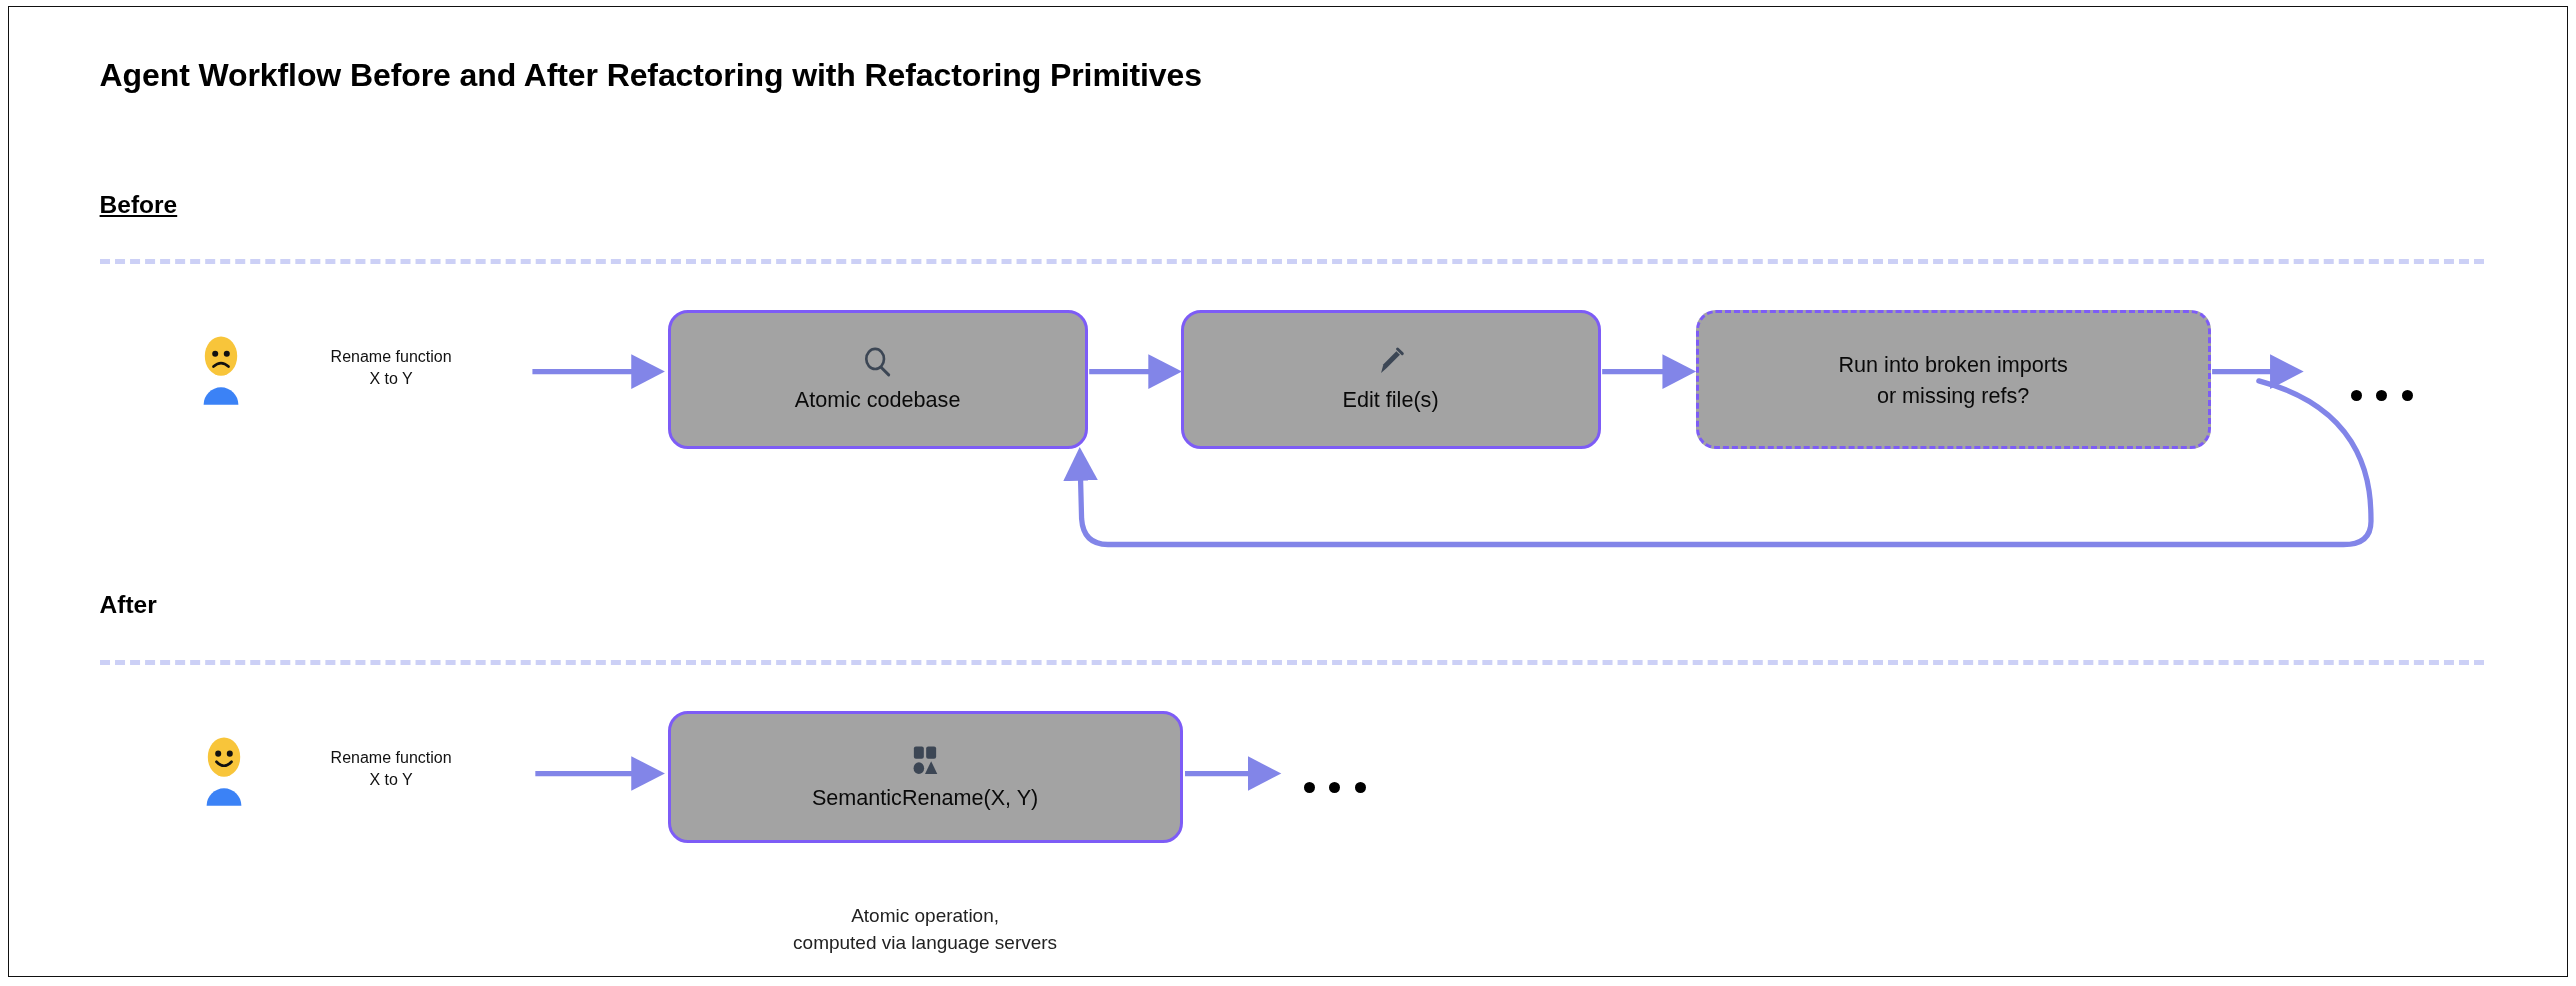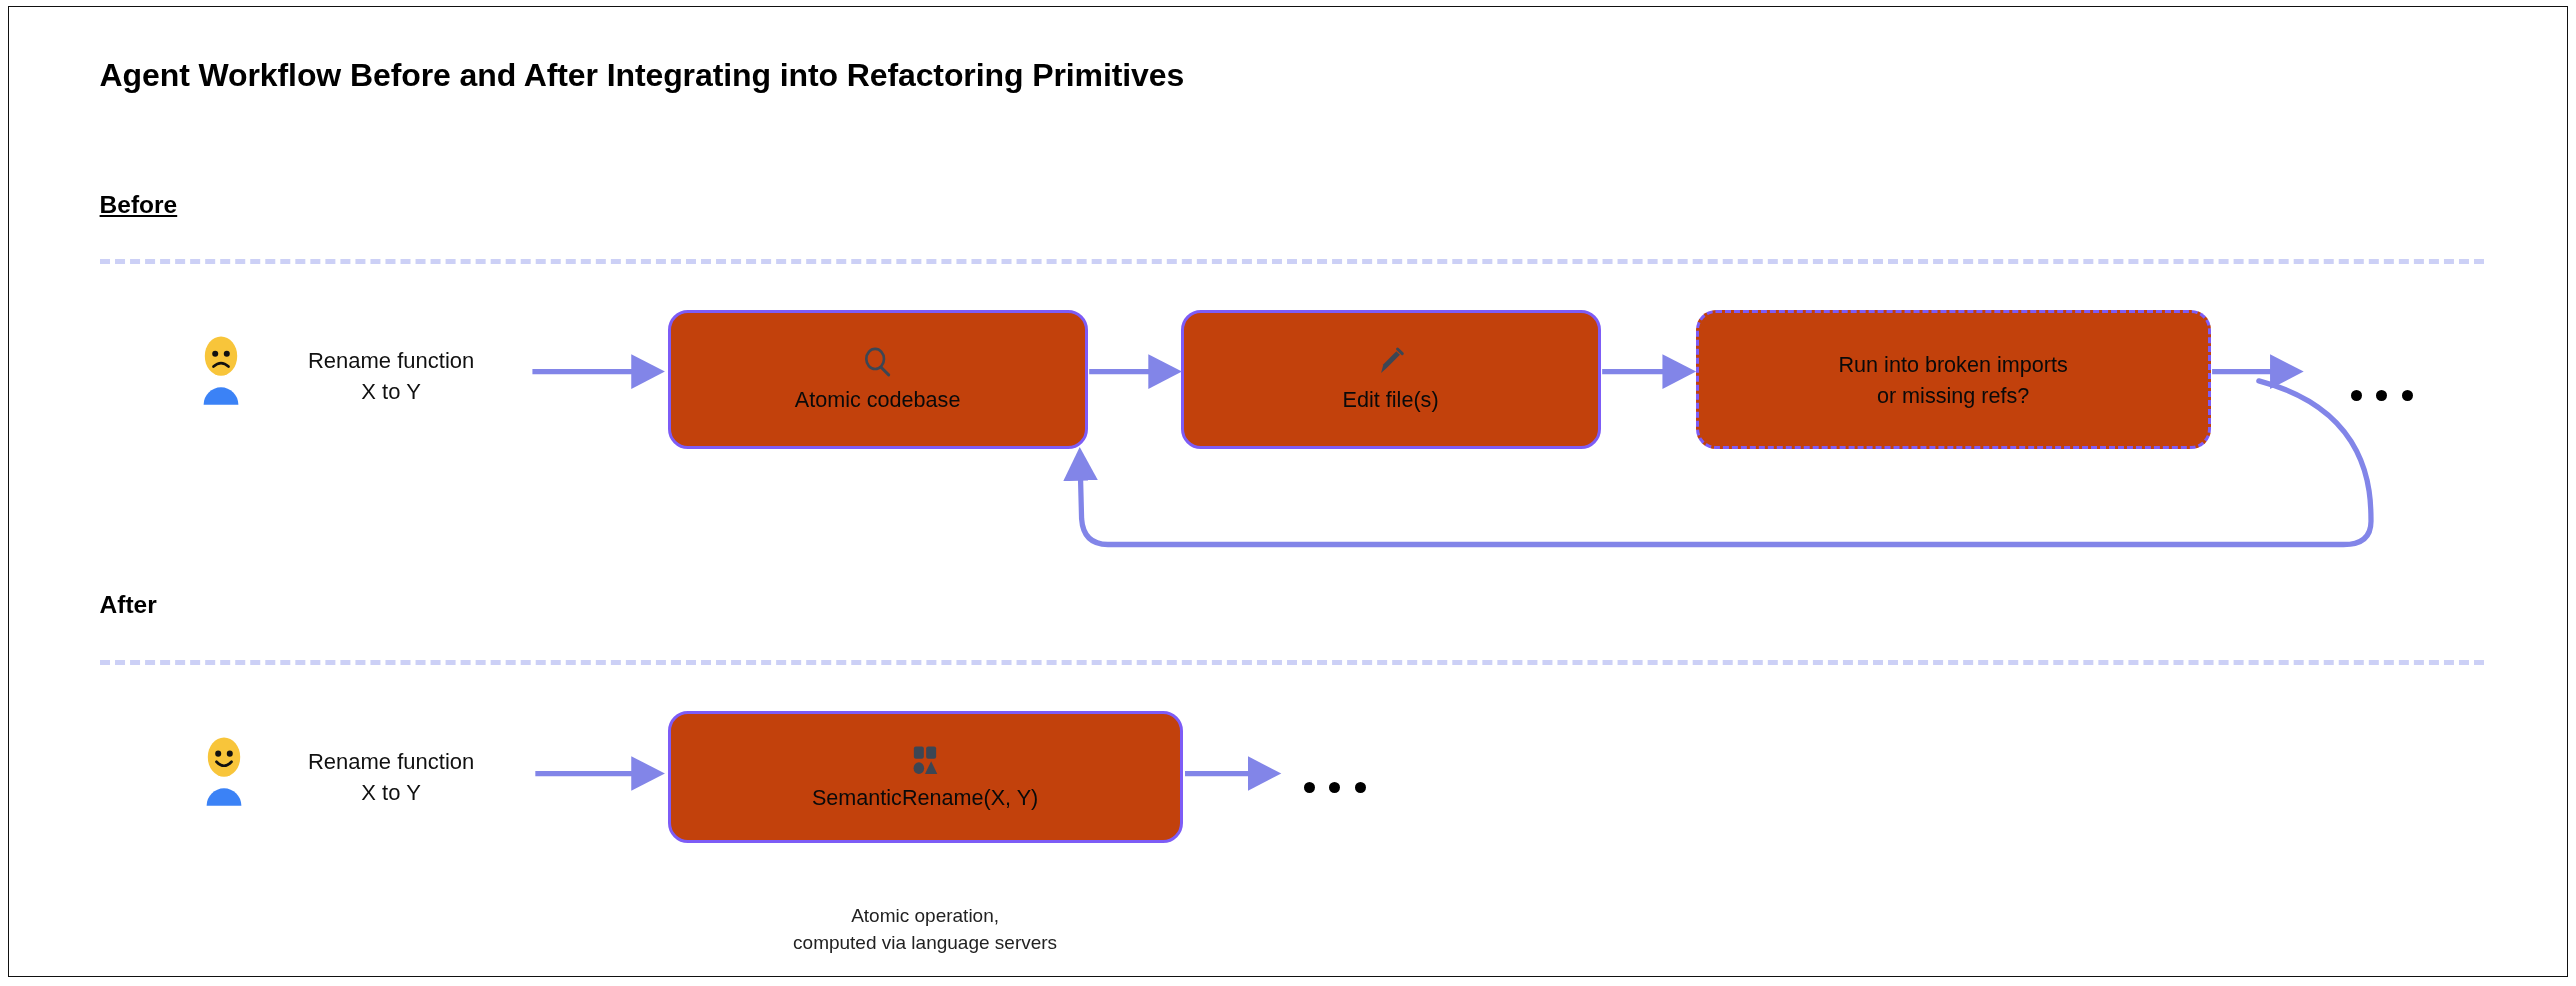--- a/index.html
+++ b/index.html
@@ -62,33 +62,33 @@
     position: absolute;
     width: 44px;
     height: 70px;
   }
   #person-before { left: 190px; top: 328px; }
   #person-after  { left: 193px; top: 729px; }
 
   
   .user-text {
     position: absolute;
-    font-size: 22px;
+    font-size: 16px;
     color: #111111;
     text-align: center;
     line-height: 1.38;
     white-space: nowrap;
   }
   #user-text-before { left: 257px; top: 339px; width: 251px; }
   #user-text-after  { left: 257px; top: 740px; width: 251px; }
 
   
   .node {
     position: absolute;
-    background: #c2410c;
+    background: #a3a3a3;
     border: 3.5px solid #7d5cf6;
     border-radius: 20px;
     box-sizing: border-box;
     display: flex;
     flex-direction: column;
     align-items: center;
     justify-content: center;
   }
   .node.dashed {
     border-style: dashed;
@@ -149,21 +149,21 @@
     background: #000000;
   }
   #ellipsis-before { left: 2342px; top: 383px; }
   #ellipsis-after  { left: 1295px; top: 775px; }
 </style>
 </head>
 <body>
 
 <div id="frame">
 
-  <div id="title">Agent Workflow Before and After Integrating into Refactoring Primitives</div>
+  <div id="title">Agent Workflow Before and After Refactoring with Refactoring Primitives</div>
 
   <div class="section-label" id="label-before">Before</div>
   <div class="divider" id="divider-before"></div>
 
   <svg class="person" id="person-before" viewBox="0 0 76 120">
     <ellipse cx="38" cy="36" rx="28" ry="34" fill="#F8C53A"></ellipse>
     <circle cx="28" cy="32" r="5.2" fill="#111111"></circle>
     <circle cx="48" cy="32" r="5.2" fill="#111111"></circle>
     <path d="M25 54 Q38 42 51 54" stroke="#111111" stroke-width="4.6" fill="none" stroke-linecap="round"></path>
     <path d="M8 120 A30 30 0 0 1 68 120 Z" fill="#3B82F6"></path>

